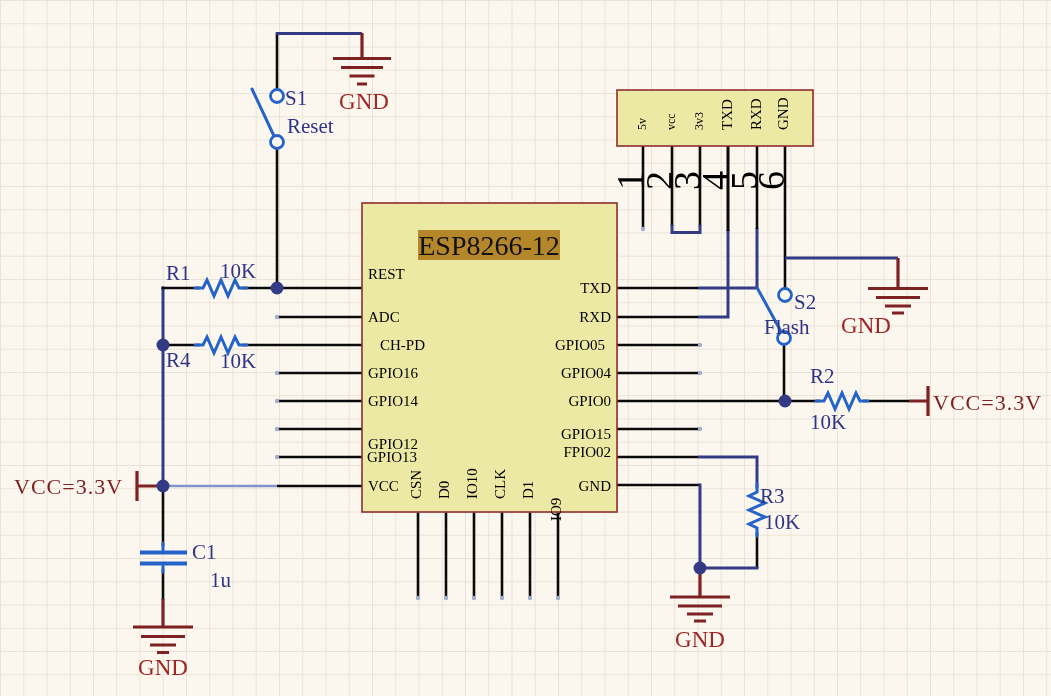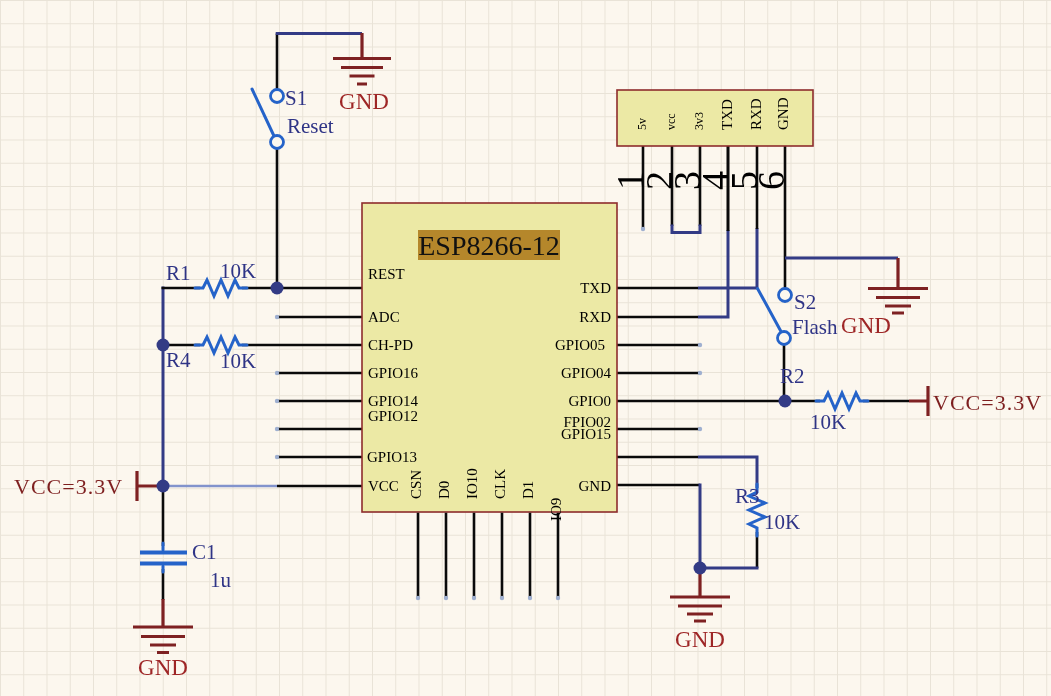--- a/index.html
+++ b/index.html
@@ -214,33 +214,33 @@
       <circle class="pd" cx="502" cy="598" r="2.2"></circle>
     <circle class="pd" cx="530" cy="598" r="2.2"></circle>
       <circle class="pd" cx="558" cy="598" r="2.2"></circle>
   </g>
 </svg>
 
 <div class="lbl ictitle">ESP8266-12</div>
 
 <div class="lbl pin" style="left:368px;top:264px">REST</div>
 <div class="lbl pin" style="left:368px;top:307px">ADC</div>
-<div class="lbl pin" style="left:368px;top:335px">CH-PD</div>
+<div class="lbl pin" style="left:380px;top:335px">CH-PD</div>
 <div class="lbl pin" style="left:368px;top:363px">GPIO16</div>
 <div class="lbl pin" style="left:368px;top:391px">GPIO14</div>
-<div class="lbl pin" style="left:368px;top:406px">GPIO12</div>
+<div class="lbl pin" style="left:368px;top:434px">GPIO12</div>
 <div class="lbl pin" style="left:367px;top:447px">GPIO13</div>
 <div class="lbl pin" style="left:368px;top:476px">VCC</div>
 
 <div class="lbl pin pinr" style="left:430px;top:278px">TXD</div>
 <div class="lbl pin pinr" style="left:430px;top:307px">RXD</div>
 <div class="lbl pin pinr" style="left:424px;top:335px">GPIO05</div>
 <div class="lbl pin pinr" style="left:430px;top:363px">GPIO04</div>
 <div class="lbl pin pinr" style="left:430px;top:391px">GPIO0</div>
-<div class="lbl pin pinr" style="left:430px;top:412px">FPIO02</div>
+<div class="lbl pin pinr" style="left:430px;top:442px">FPIO02</div>
 <div class="lbl pin pinr" style="left:430px;top:424px">GPIO15</div>
 <div class="lbl pin pinr" style="left:430px;top:476px">GND</div>
 
 <div class="lbl pin rot" style="left:426px;top:479px">CSN</div>
 <div class="lbl pin rot" style="left:454px;top:479px">D0</div>
 <div class="lbl pin rot" style="left:482px;top:479px">IO10</div>
 <div class="lbl pin rot" style="left:510px;top:479px">CLK</div>
 <div class="lbl pin rot" style="left:538px;top:479px">D1</div>
 <div class="lbl pin rot" style="left:566px;top:501px">IO9</div>
 
@@ -254,29 +254,29 @@
 <div class="lbl hnum rot" style="left:649px;top:152px">1</div>
 <div class="lbl hnum rot" style="left:678px;top:152px">2</div>
 <div class="lbl hnum rot" style="left:706px;top:152px">3</div>
 <div class="lbl hnum rot" style="left:734px;top:152px">4</div>
 <div class="lbl hnum rot" style="left:763px;top:152px">5</div>
 <div class="lbl hnum rot" style="left:790px;top:152px">6</div>
 
 <div class="lbl navy" style="left:285px;top:86px">S1</div>
 <div class="lbl navy" style="left:287px;top:114px">Reset</div>
 <div class="lbl navy" style="left:794px;top:290px">S2</div>
-<div class="lbl navy" style="left:792px;top:315px">Flash</div>
+<div class="lbl navy" style="left:764px;top:315px">Flash</div>
 
 <div class="lbl navy" style="left:166px;top:261px">R1</div>
 <div class="lbl navy" style="left:220px;top:259px">10K</div>
 <div class="lbl navy" style="left:166px;top:348px">R4</div>
 <div class="lbl navy" style="left:220px;top:349px">10K</div>
-<div class="lbl navy" style="left:780px;top:364px">R2</div>
+<div class="lbl navy" style="left:810px;top:364px">R2</div>
 <div class="lbl navy" style="left:810px;top:410px">10K</div>
-<div class="lbl navy" style="left:735px;top:484px">R3</div>
+<div class="lbl navy" style="left:760px;top:484px">R3</div>
 <div class="lbl navy" style="left:764px;top:510px">10K</div>
 <div class="lbl navy" style="left:192px;top:540px">C1</div>
 <div class="lbl navy" style="left:210px;top:568px">1u</div>
 
 <div class="lbl dred" style="left:14px;top:474px">VCC=3.3V</div>
 <div class="lbl dred" style="left:933px;top:390px">VCC=3.3V</div>
 
 <div class="lbl red gnd" style="left:334px;top:89px">GND</div>
 <div class="lbl red gnd" style="left:836px;top:313px">GND</div>
 <div class="lbl red gnd" style="left:670px;top:627px">GND</div>

